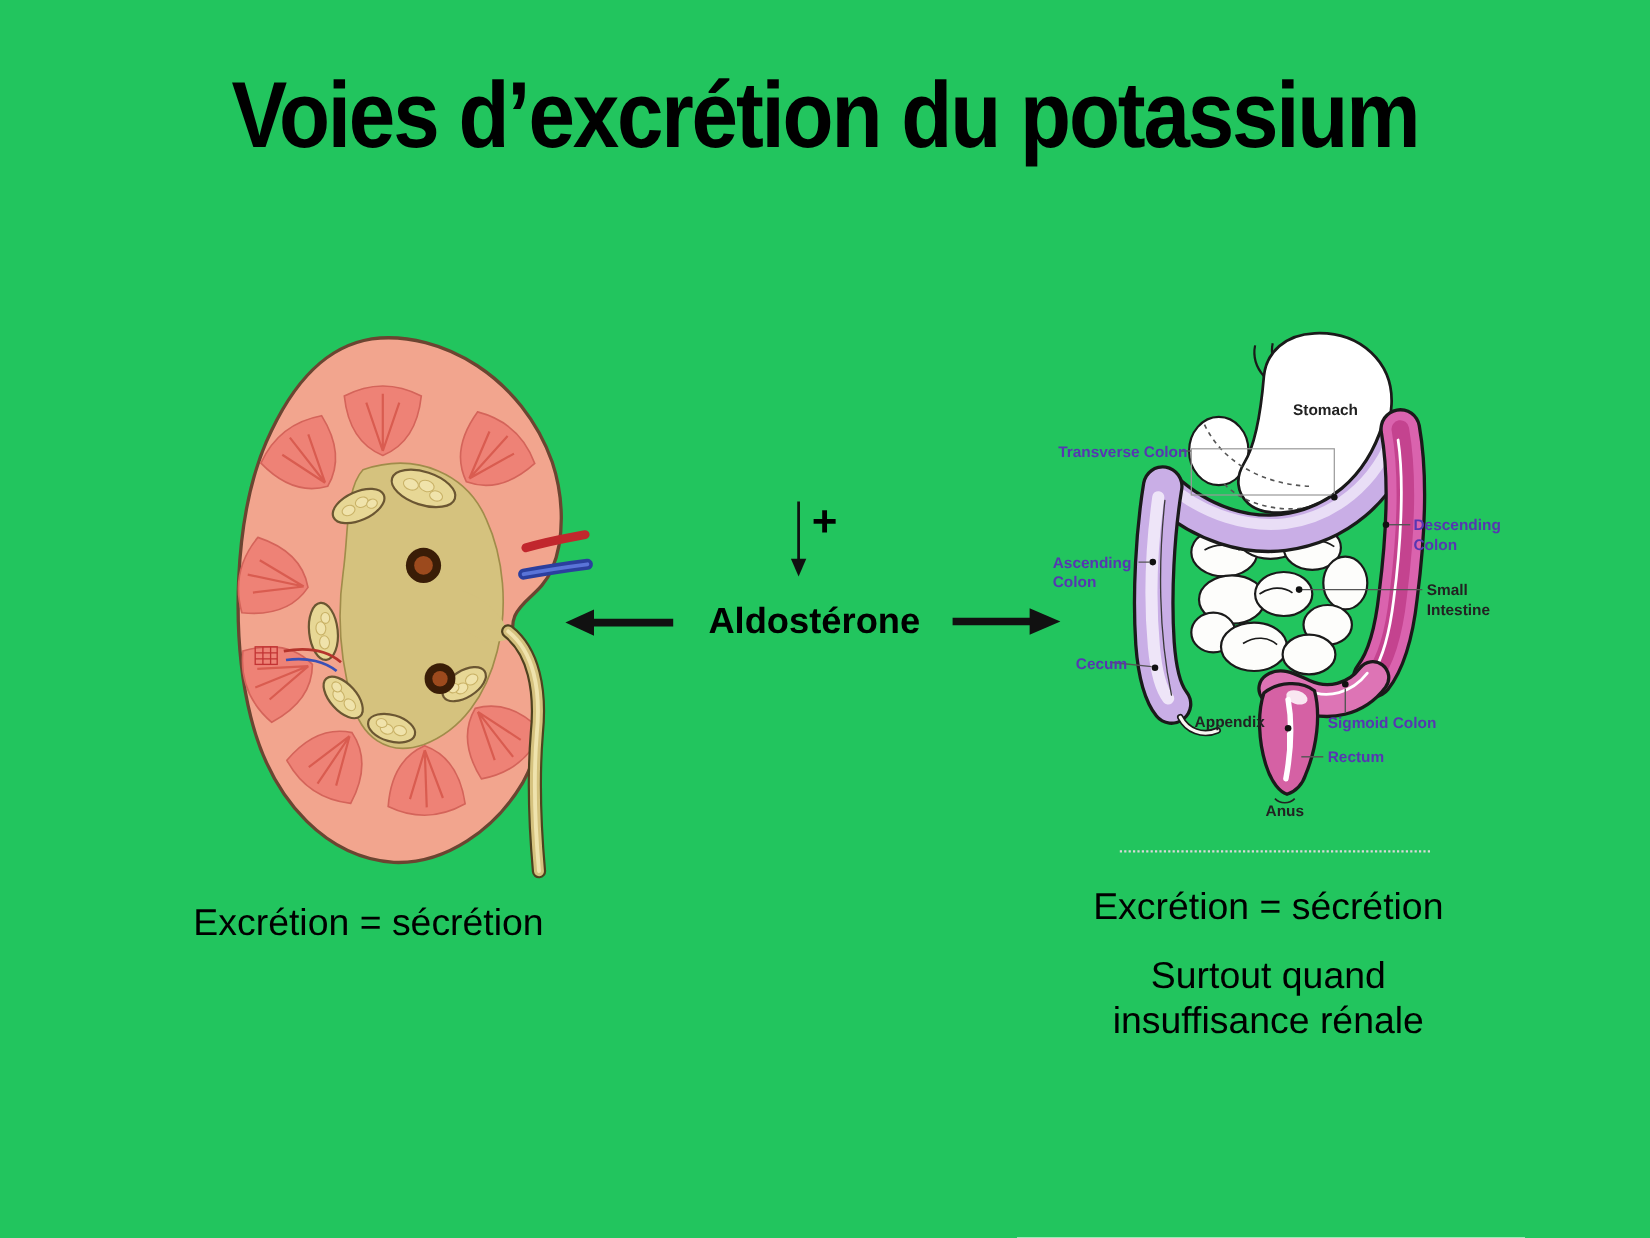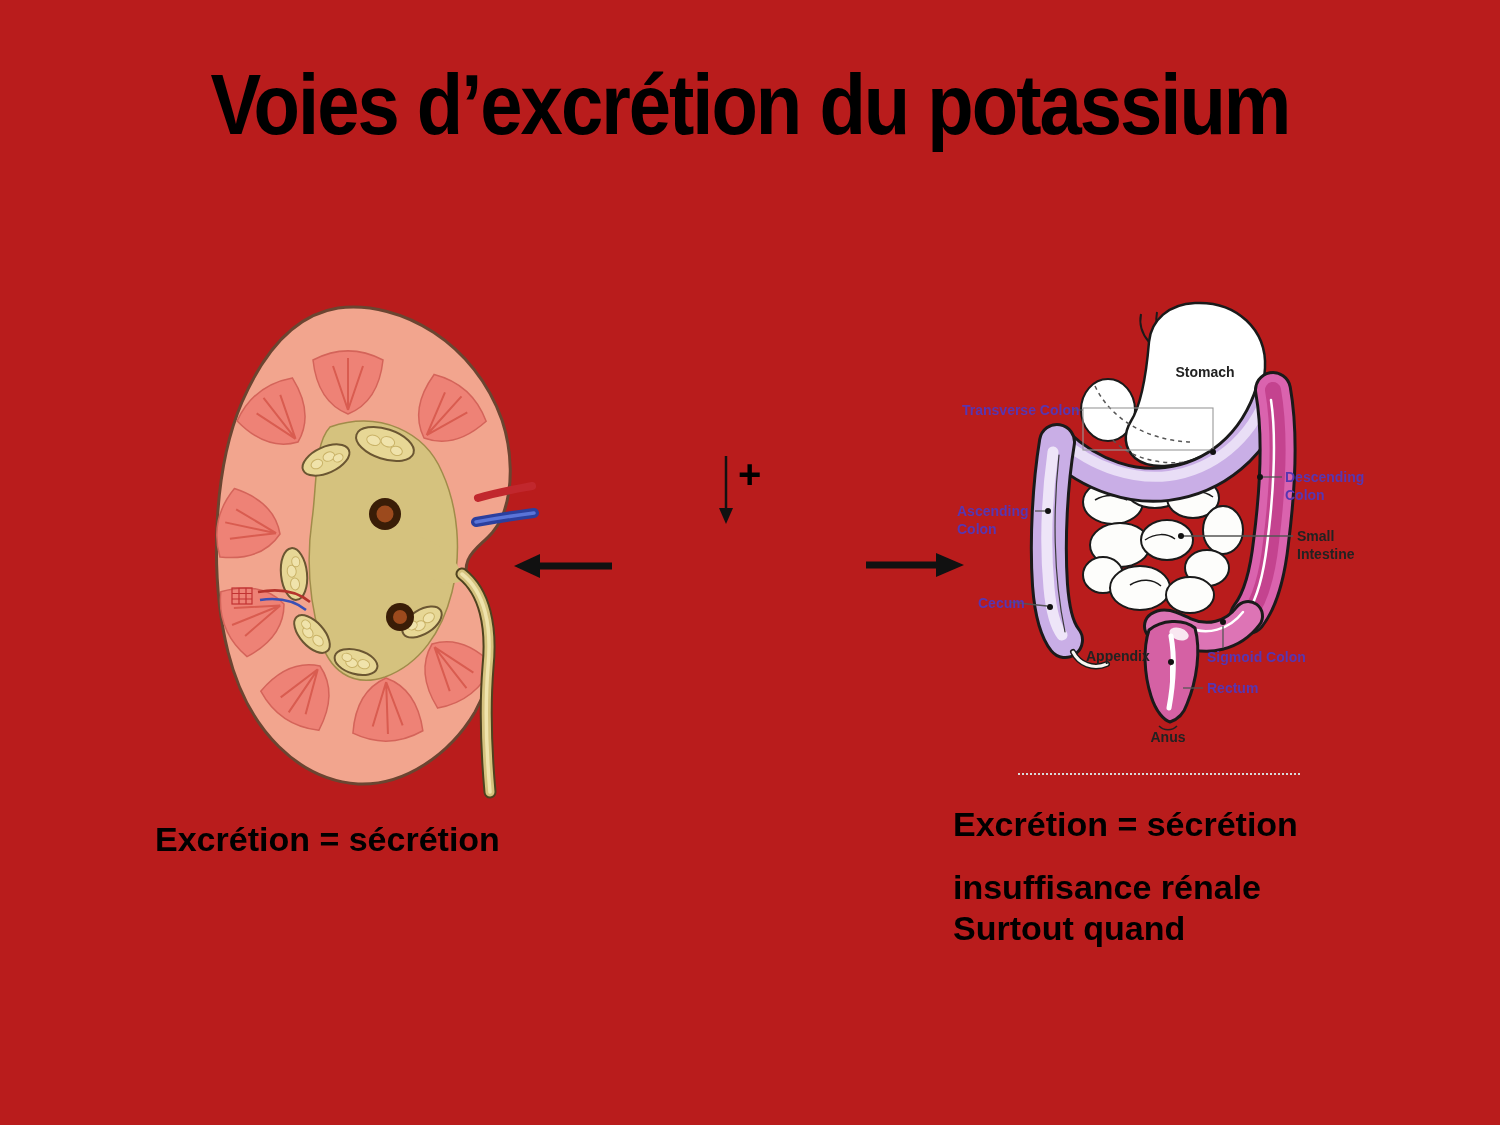--- a/index.html
+++ b/index.html
@@ -1,26 +1,26 @@
 <!DOCTYPE html>
 <html><head>
 <meta charset="utf-8">
 <style>
   html,body{margin:0;padding:0;background:#ffffff;}
-  .slide{position:relative;width:1500px;height:1125px;background:#b91c1c;overflow:hidden;
+  .slide{position:relative;width:1500px;height:1125px;background:#22c55e;overflow:hidden;
          font-family:"Liberation Sans",sans-serif;color:#000;}
   .title{position:absolute;left:0;top:56px;width:1500px;margin:0;text-align:center;
          font-size:76px;font-weight:700;letter-spacing:-2px;transform:scaleY(1.12);
          transform-origin:top center;color:#000;}
   .k-plasma{position:absolute;left:615px;top:370px;font-size:33px;font-weight:700;white-space:nowrap;}
   .k-plasma sup{font-size:21px;position:relative;top:-2px;}
   .k-word{margin-left:0.27em;}
   .plus{position:absolute;left:738px;top:452px;font-size:40px;font-weight:700;}
   .aldo{position:absolute;left:644px;top:545px;font-size:33px;font-weight:700;white-space:nowrap;}
-  .caption{font-size:34px;font-weight:700;}
+  .caption{font-size:34px;font-weight:400;text-align:center;}
   .caption-left{position:absolute;left:155px;top:820px;width:360px;}
   .caption-right{position:absolute;left:953px;top:804px;width:400px;line-height:1.2;}
   .caption-right .line1{margin-bottom:22px;}
   .arrow-svg{position:absolute;}
   .faint-line{position:absolute;left:1018px;top:773px;width:282px;border-top:2px dotted #d9d9d9;}
   svg text{font-family:"Liberation Sans",sans-serif;font-weight:700;font-size:14px;}
   .lbl-purple{fill:#5736b2;}
   .lbl-black{fill:#222222;}
 </style>
 </head>
@@ -144,20 +144,21 @@
   </svg>
 
 
   <svg class="arrow-svg" style="left:714px;top:452px;" width="26" height="76" viewBox="0 0 26 76">
     <line x1="12" y1="4" x2="12" y2="58" stroke="#111" stroke-width="2.5"></line>
     <polygon points="5,56 19,56 12,72" fill="#111"></polygon>
   </svg>
 
   <div class="plus">+</div>
 
+  <div class="aldo">Aldostérone</div>
 
   <svg class="arrow-svg" style="left:512px;top:551px;" width="102" height="30" viewBox="0 0 102 30">
     <line x1="100" y1="15" x2="26" y2="15" stroke="#111" stroke-width="7"></line>
     <polygon points="28,3 28,27 2,15" fill="#111"></polygon>
   </svg>
 
   <svg class="arrow-svg" style="left:862px;top:550px;" width="104" height="30" viewBox="0 0 104 30">
     <line x1="4" y1="15" x2="76" y2="15" stroke="#111" stroke-width="7"></line>
     <polygon points="74,3 74,27 102,15" fill="#111"></polygon>
   </svg>
@@ -261,17 +262,17 @@
     <text class="lbl-purple" x="262" y="403">Rectum</text>
     <text class="lbl-black" x="223" y="452" text-anchor="middle">Anus</text>
   </svg>
 
   <div class="faint-line"></div>
 
   <div class="caption caption-left">Excrétion = sécrétion</div>
 
   <div class="caption caption-right">
     <div class="line1">Excrétion = sécrétion</div>
+    <div>Surtout quand</div>
     <div>insuffisance rénale</div>
-    <div>Surtout quand</div>
   </div>
 
 </div>
 
 </body></html>

